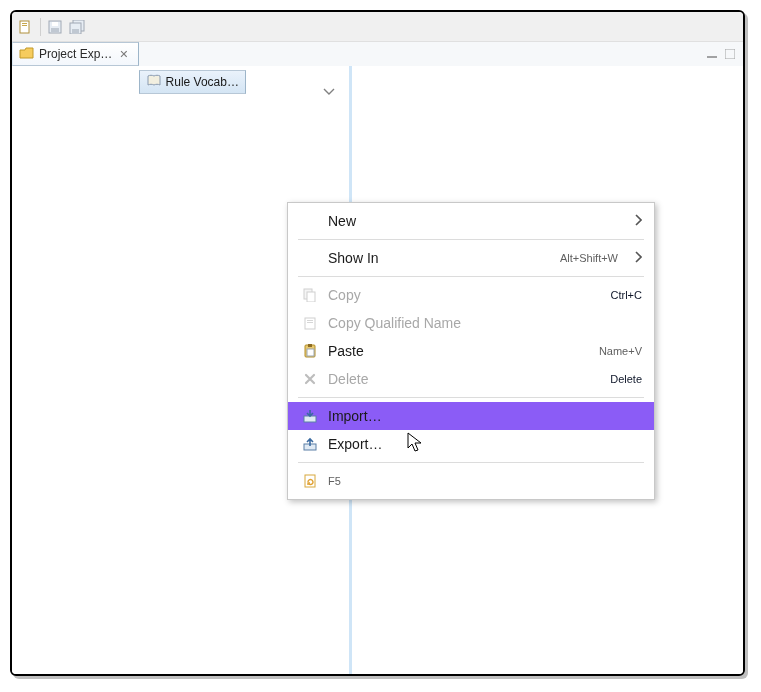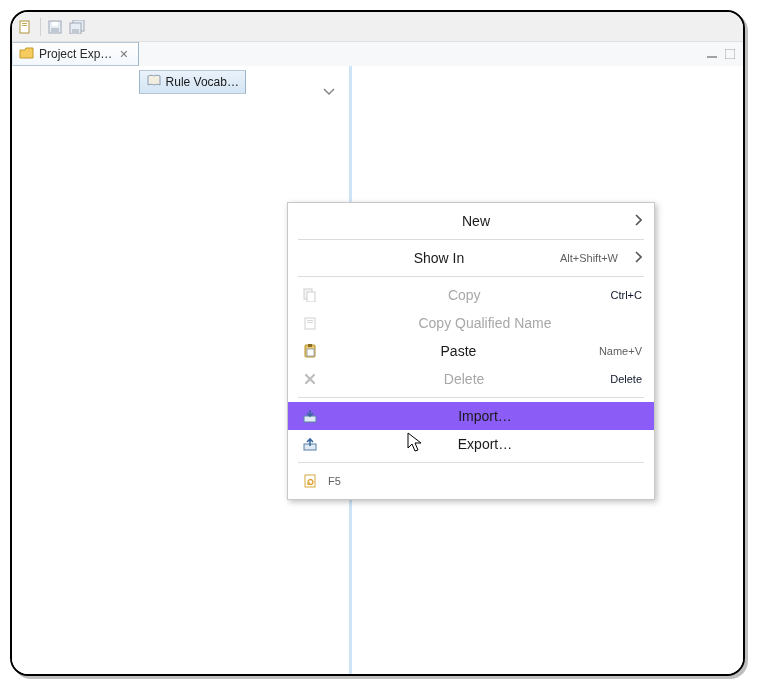--- a/index.html
+++ b/index.html
@@ -14,21 +14,21 @@
     overflow: hidden;
     position: relative;
   }
   .frame {
     position: absolute;
     top: 10px;
     left: 10px;
     width: 735px;
     height: 666px;
     border: 2px solid #000;
-    border-radius: 18px;
+    border-radius: 6px;
     box-shadow: 3px 3px 0 rgba(0,0,0,0.25);
     background: #f4f4f4;
     overflow: hidden;
   }
   .toolbar {
     height: 30px;
     background: #f0f0f0;
     border-bottom: 1px solid #e0e0e0;
     display: flex;
     align-items: center;
@@ -119,21 +119,21 @@
     display:flex;
     align-items:center;
     height:28px;
     padding:0 12px 0 14px;
     gap:10px;
     position:relative;
   }
   .menu-item.hover { background:#8b5cf6; }
   .menu-item.disabled { color:#a8a8a8; }
   .mi-icon { width:16px; display:flex; justify-content:center; }
-  .mi-label { flex:1;text-align:center; }
+  .mi-label { flex:1; }
   .mi-shortcut { color:#606060; font-size:11px;}
   .menu-item.disabled .mi-shortcut { color:#0f172a; }
   .mi-sub { font-size:13px; color:#808080;}
   .sep {
     height:1px;
     margin:4px 10px;
     background:#dcdcdc;
   }
   .cursor {
     position:absolute;

